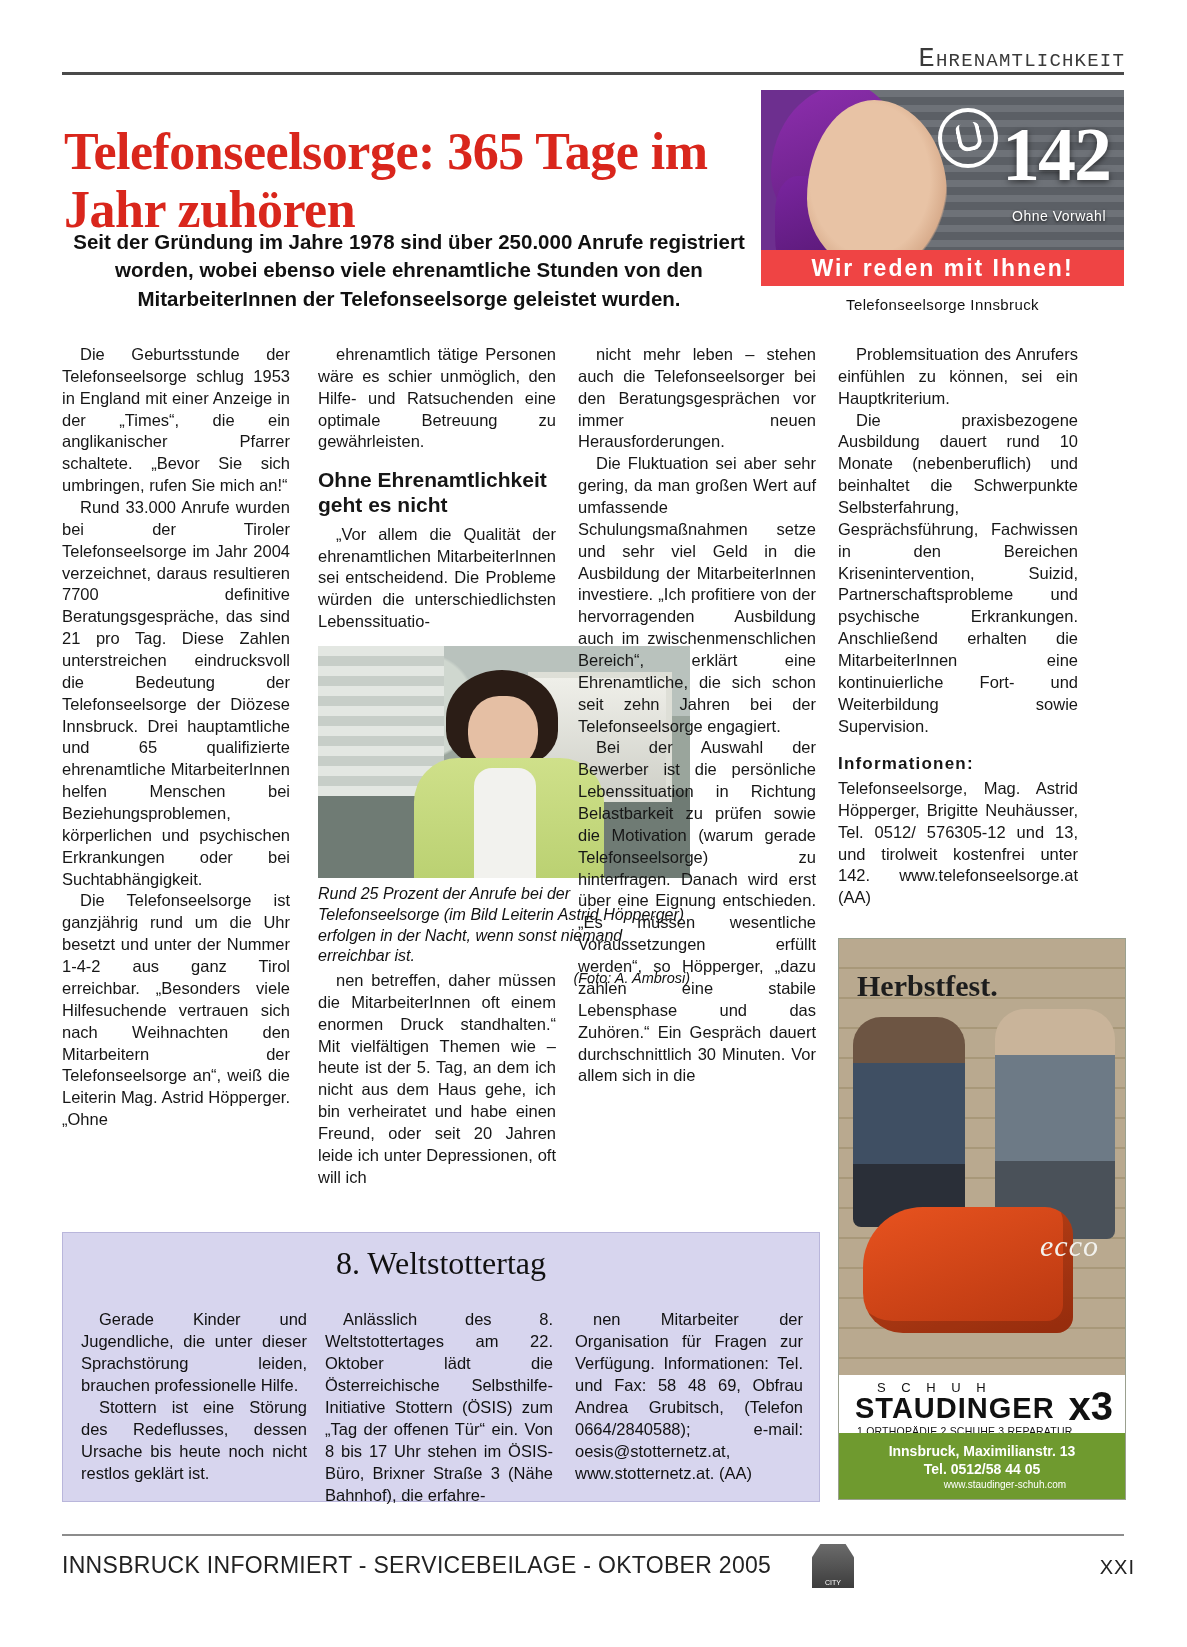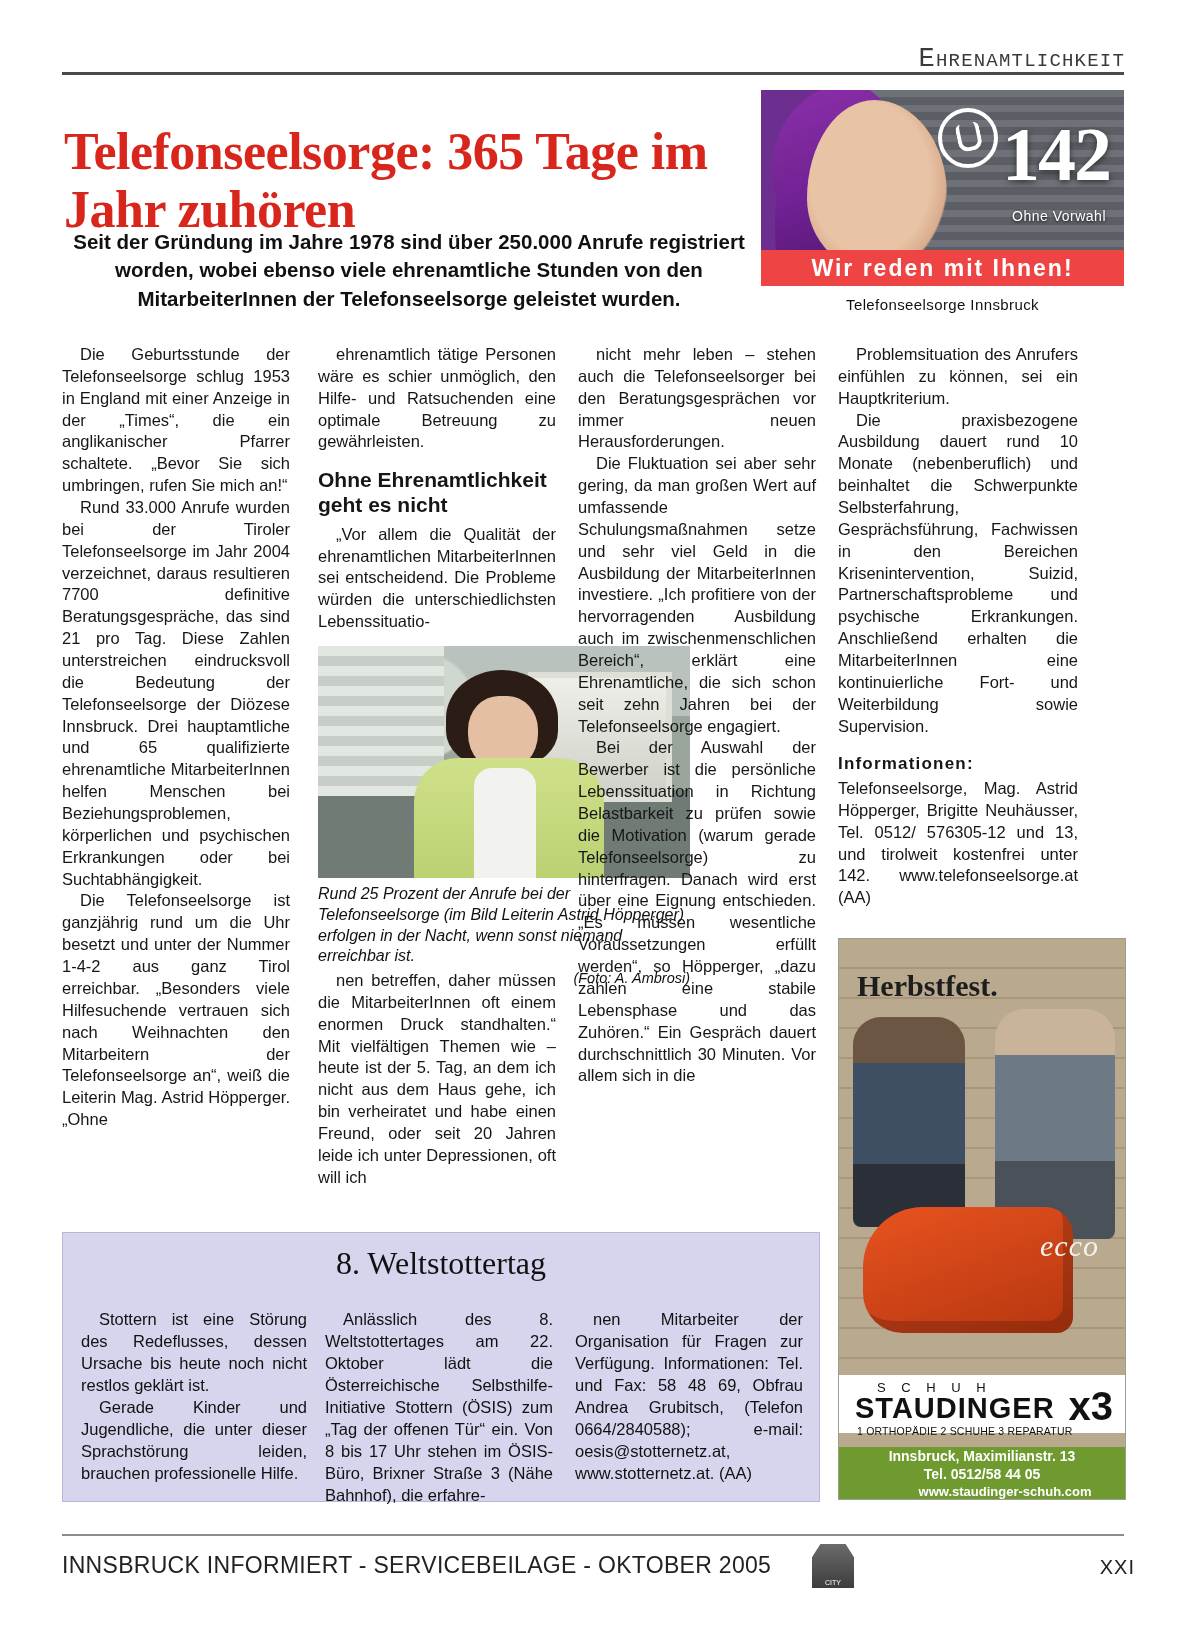--- a/index.html
+++ b/index.html
@@ -209,25 +209,25 @@
     position:absolute;left:16px;bottom:74px;font-size:29px;font-weight:bold;letter-spacing:1px;color:#111;
     font-family:"Liberation Sans",sans-serif;
   }
   .ad-staudinger .x3{
     position:absolute;right:12px;bottom:70px;font-size:40px;font-weight:bold;color:#111;
   }
   .ad-staudinger .services{
     position:absolute;left:18px;bottom:62px;font-size:10.5px;color:#111;letter-spacing:.2px;
   }
   .ad-staudinger .footer{
-    position:absolute;left:0;right:0;bottom:0;height:52px;background:#6f9a2f;color:#fff;
+    position:absolute;left:0;right:0;bottom:0;height:66px;background:#6f9a2f;color:#fff;
     display:flex;flex-direction:column;align-items:center;justify-content:center;gap:2px;
     font-size:14px;font-weight:bold;
   }
-  .ad-staudinger .footer .web{font-size:13px;font-weight:bold;padding-left:46px;}
+  .ad-staudinger .footer .web{font-size:10px;font-weight:normal;padding-left:46px;}
 
   
   .box{
     position:absolute;left:62px;top:1232px;width:756px;height:268px;
     background:#d7d5ee;border:1px solid #b9b6db;
   }
   .box-title{
     text-align:center;font-family:"Liberation Serif",serif;font-weight:normal;
     font-size:32px;margin-top:12px;color:#111;
   }
@@ -341,22 +341,22 @@
     <div class="footer">
       <span>Innsbruck, Maximilianstr. 13</span>
       <span>Tel. 0512/58 44 05</span>
       <span class="web">www.staudinger-schuh.com</span>
     </div>
   </div>
 
   <div class="box">
     <div class="box-title">8. Weltstottertag</div>
     <div class="boxcol" id="bcol1">
+      <p>Gerade Kinder und Jugendliche, die unter dieser Sprachstörung leiden, brauchen professionelle Hilfe.</p>
       <p>Stottern ist eine Störung des Redeflusses, dessen Ursache bis heute noch nicht restlos geklärt ist.</p>
-      <p>Gerade Kinder und Jugendliche, die unter dieser Sprachstörung leiden, brauchen professionelle Hilfe.</p>
     </div>
     <div class="boxcol" id="bcol2">
       <p>Anlässlich des 8. Weltstottertages am 22. Oktober lädt die Österreichische Selbsthilfe-Initiative Stottern (ÖSIS) zum „Tag der offenen Tür“ ein. Von 8 bis 17 Uhr stehen im ÖSIS-Büro, Brixner Straße 3 (Nähe Bahnhof), die erfahre-</p>
     </div>
     <div class="boxcol" id="bcol3">
       <p>nen Mitarbeiter der Organisation für Fragen zur Verfügung. Informationen: Tel. und Fax: 58 48 69, Obfrau Andrea Grubitsch, (Telefon 0664/2840588); e-mail: oesis@stotternetz.at, www.stotternetz.at. (AA)</p>
     </div>
   </div>
 
   <div class="footer-rule"></div>

